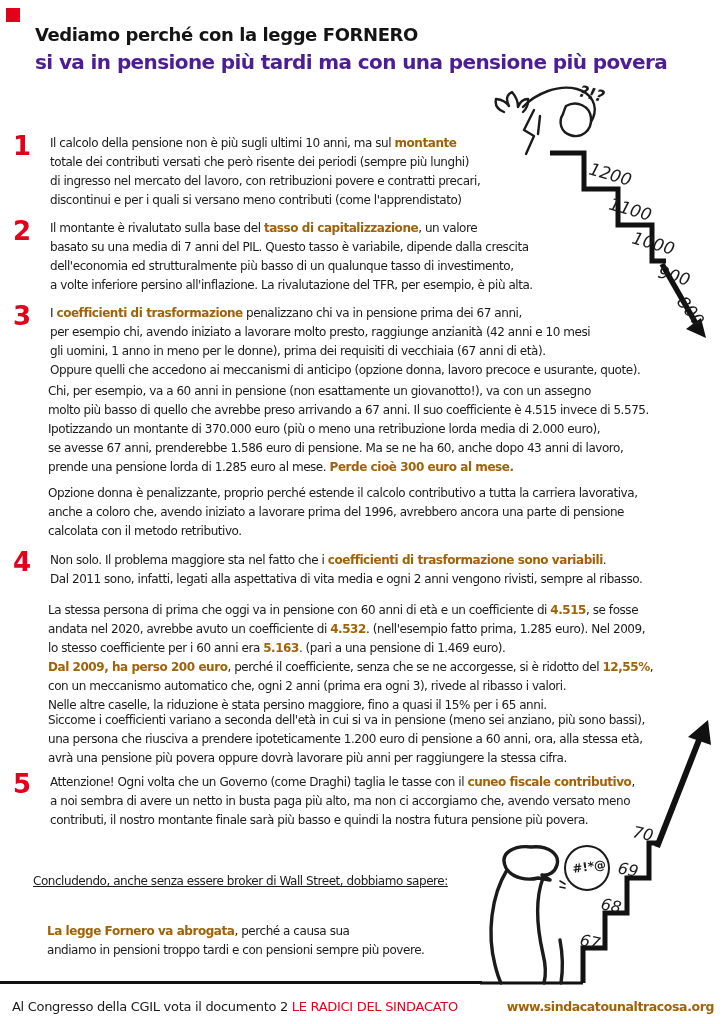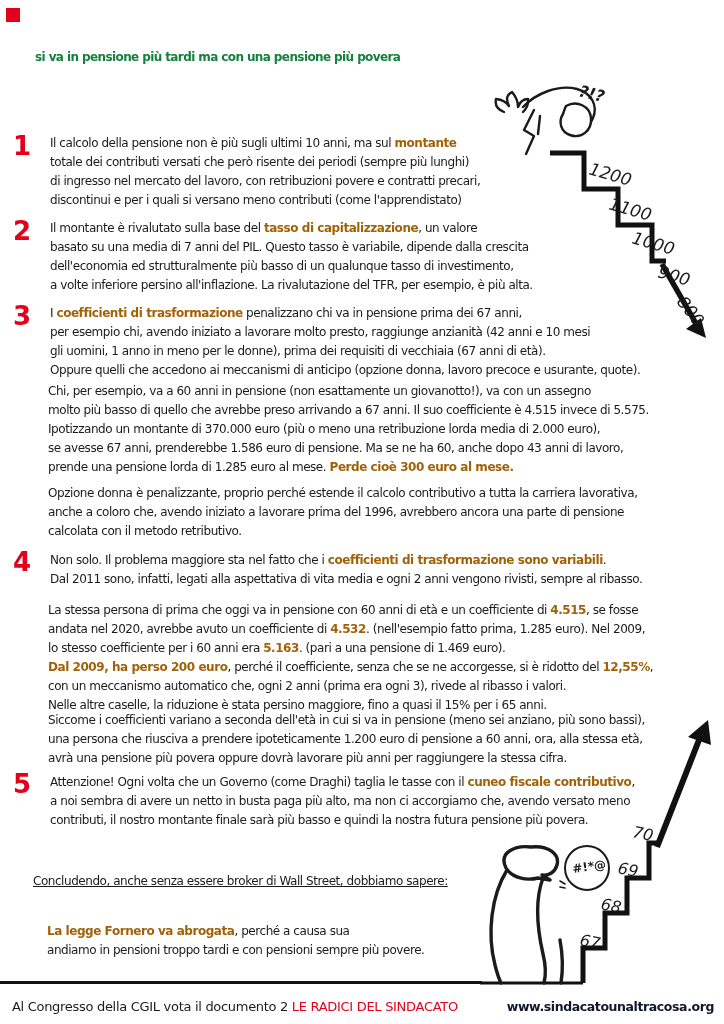--- a/index.html
+++ b/index.html
@@ -3,48 +3,49 @@
 <meta charset="utf-8">
 <style>
   html,body { margin:0; padding:0; background:#ffffff; }
   .page {
     position:relative; width:724px; height:1024px; background:#ffffff;
     font-family:"DejaVu Sans","Liberation Sans",sans-serif;
     color:#1b1b1b; overflow:hidden;
   }
   .corner-square { position:absolute; left:6px; top:8px; width:14px; height:14px; background:#e2001a; }
   .title1 { position:absolute; left:35px; top:24px; font-size:18px; font-weight:bold; letter-spacing:-0.4px; color:#141414; }
-  .title2 { position:absolute; left:35px; top:50px; font-size:12px; font-weight:bold; letter-spacing:-0.6px; color:#15803d; }
+  .title2 { position:absolute; left:35px; top:50px; font-size:20px; font-weight:bold; letter-spacing:-0.6px; color:#4c1d95; }
   .block { position:absolute; font-size:12px; line-height:19px; letter-spacing:-0.45px; white-space:pre-wrap; }
   .block span.r { color:#a16207; font-weight:bold; }
   .pnum { position:absolute; left:13px; color:#e2001a; font-weight:bold; font-size:26px; line-height:26px; }
   .n1 { top:133px; } .n2 { top:218px; } .n3 { top:303px; } .n4 { top:549px; } .n5 { top:771px; }
   .b1 { left:50px; top:134px; } .b2 { left:50px; top:219px; } .b3 { left:50px; top:304px; }
   .bchi { left:48px; top:382px; } .bopz { left:48px; top:484px; }
   .b4 { left:50px; top:551px; } .bstessa { left:48px; top:601px; } .bsic { left:48px; top:711px; }
   .b5 { left:50px; top:773px; }
   .bconcl { left:33px; top:872px;text-decoration:underline; } .bforn { left:47px; top:922px; }
   .ground-line { position:absolute; left:0; top:981px; width:482px; height:3px; background:#111; }
   .footer-left { position:absolute; left:12px; top:999px; font-size:13px; letter-spacing:-0.3px; white-space:nowrap; }
   .footer-left .hl { color:#e2001a; font-weight:normal; }
-  .footer-url { position:absolute; right:10px; top:999px; font-size:12.5px; font-weight:bold; letter-spacing:-0.4px; color:#0f172a; }
+  .footer-url { position:absolute; right:10px; top:999px; font-size:12.5px; font-weight:bold; letter-spacing:-0.4px; color:#a16207; }
   svg { position:absolute; overflow:visible; }
   .svg-top { left:480px; top:80px; }
   .svg-bottom { left:480px; top:700px; }
   .stair-label { font-family:"DejaVu Sans","Liberation Sans",sans-serif; font-style:italic; fill:#1b1b1b; }
   .exclaim { font-family:"DejaVu Sans","Liberation Sans",sans-serif; font-style:italic; font-weight:bold; fill:#1b1b1b; font-size:16px; }
   .grawlix { font-family:"DejaVu Sans","Liberation Sans",sans-serif; font-weight:bold; fill:#1b1b1b; font-size:12px; }
 </style>
 </head>
 <body>
 
 <div class="page">
 
   <div class="corner-square"></div>
 
+  <div class="title1">Vediamo perché con la legge FORNERO</div>
   <div class="title2">si va in pensione più tardi ma con una pensione più povera</div>
 
   <svg class="svg-top" width="244" height="260" viewBox="0 0 244 260">
 
     <g fill="none" stroke="#1b1b1b" stroke-width="2.4" stroke-linecap="round" stroke-linejoin="round">
       <path d="M24,32 q-10,-4 -8,-13 q9,1 13,7 q-5,-10 3,-14 q6,7 6,15 q3,-8 10,-8 q1,7 -5,13"></path>
       <path d="M43,27 C55,14 78,4 97,9 C112,13 118,26 113,38 C108,50 96,55 86,50"></path>
       <path d="M86,26 C97,20 110,26 111,38 C112,51 101,59 90,55 C81,52 78,42 83,34 C84,31 85,28 86,26 Z" fill="#ffffff"></path>
       <path d="M54,30 L44,50 L54,56 L46,74"></path>
       <path d="M60,36 L58,54"></path>

